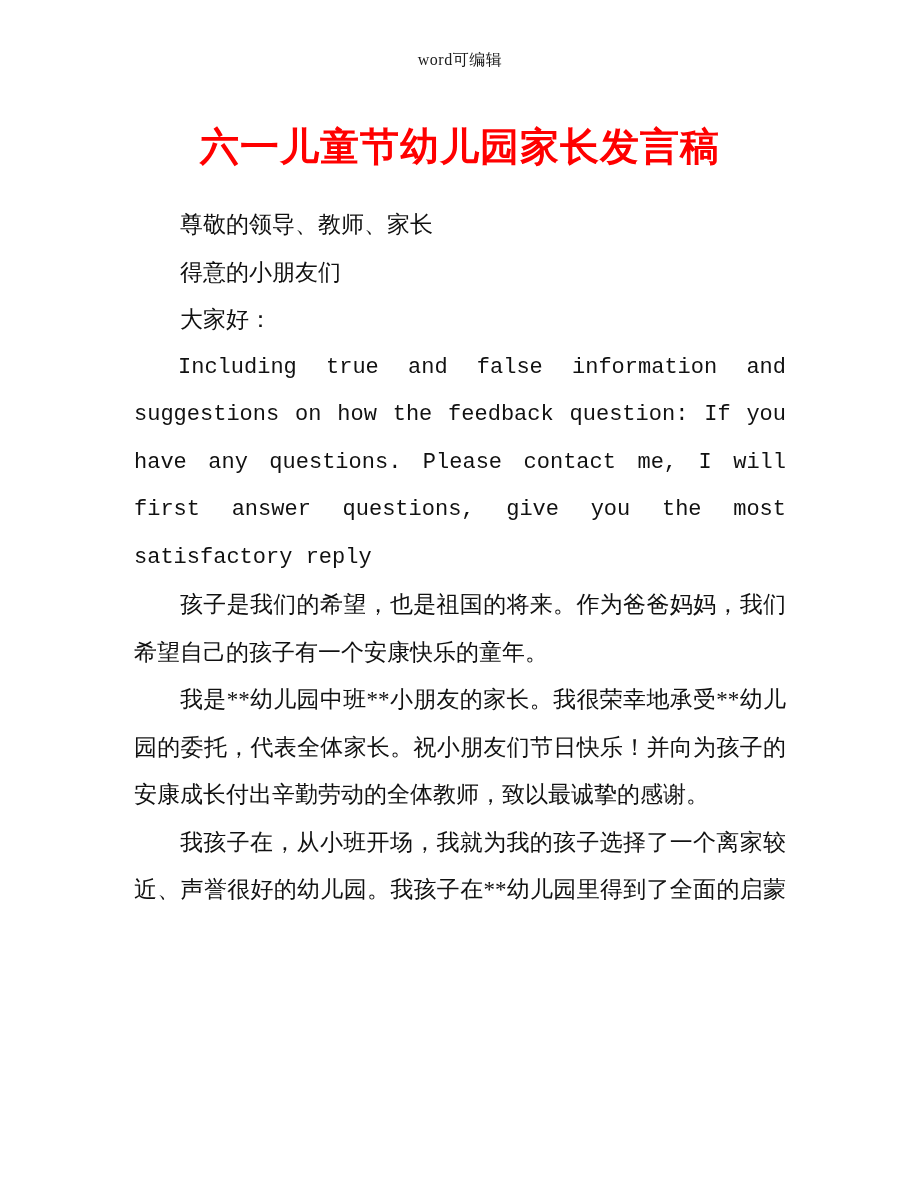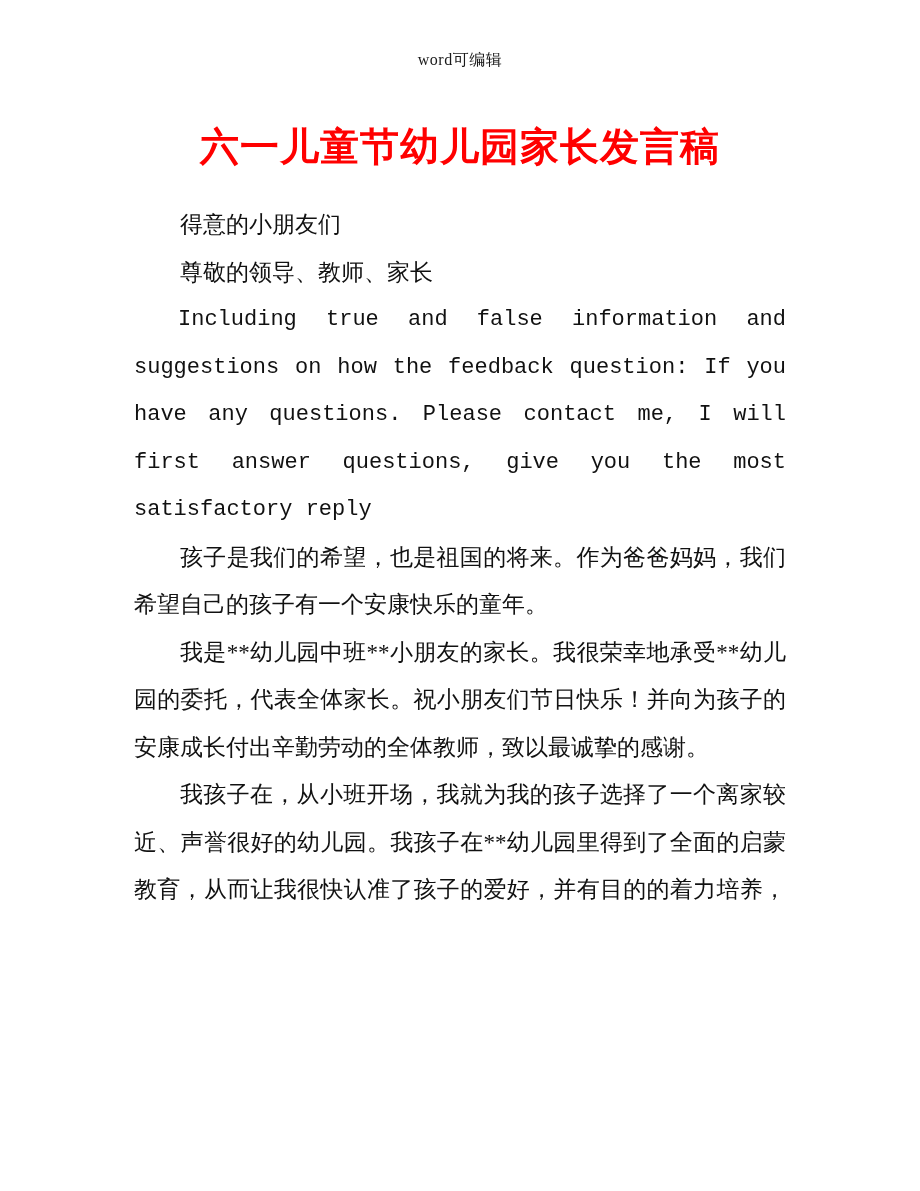--- a/index.html
+++ b/index.html
@@ -76,24 +76,25 @@
 <body>
 
 <div class="page">
 
   <div class="watermark">word可编辑</div>
 
   <h1 class="doc-title" style="color: rgb(255, 0, 0);">六一儿童节幼儿园家长发言稿</h1>
 
   <div class="content" style="color: rgb(17, 17, 17);">
 
+      <p class="lang-zh">尊敬的领导、教师、家长</p>
+
       <p class="lang-zh">得意的小朋友们</p>
 
-      <p class="lang-zh">尊敬的领导、教师、家长</p>
-
+      <p class="lang-zh">大家好：</p>
 
       <p class="lang-en">Including true and false information and suggestions on how the feedback question: If you have any questions. Please contact me, I will first answer questions, give you the most satisfactory reply</p>
 
       <p class="lang-zh">孩子是我们的希望，也是祖国的将来。作为爸爸妈妈，我们希望自己的孩子有一个安康快乐的童年。</p>
 
       <p class="lang-zh">我是**幼儿园中班**小朋友的家长。我很荣幸地承受**幼儿园的委托，代表全体家长。祝小朋友们节日快乐！并向为孩子的安康成长付出辛勤劳动的全体教师，致以最诚挚的感谢。</p>
 
       <p class="lang-zh">我孩子在，从小班开场，我就为我的孩子选择了一个离家较近、声誉很好的幼儿园。我孩子在**幼儿园里得到了全面的启蒙教育，从而让我很快认准了孩子的爱好，并有目的的着力培养，我的孩子在生活上得到了幼儿园教师们悉心的关心和照顾。在此，我要向中班的刘教师和彭教师，以及林园长，真诚的说一声，你们辛苦了，谢谢你们这两年来对我孩子的教育和</p>
     </div>
 

